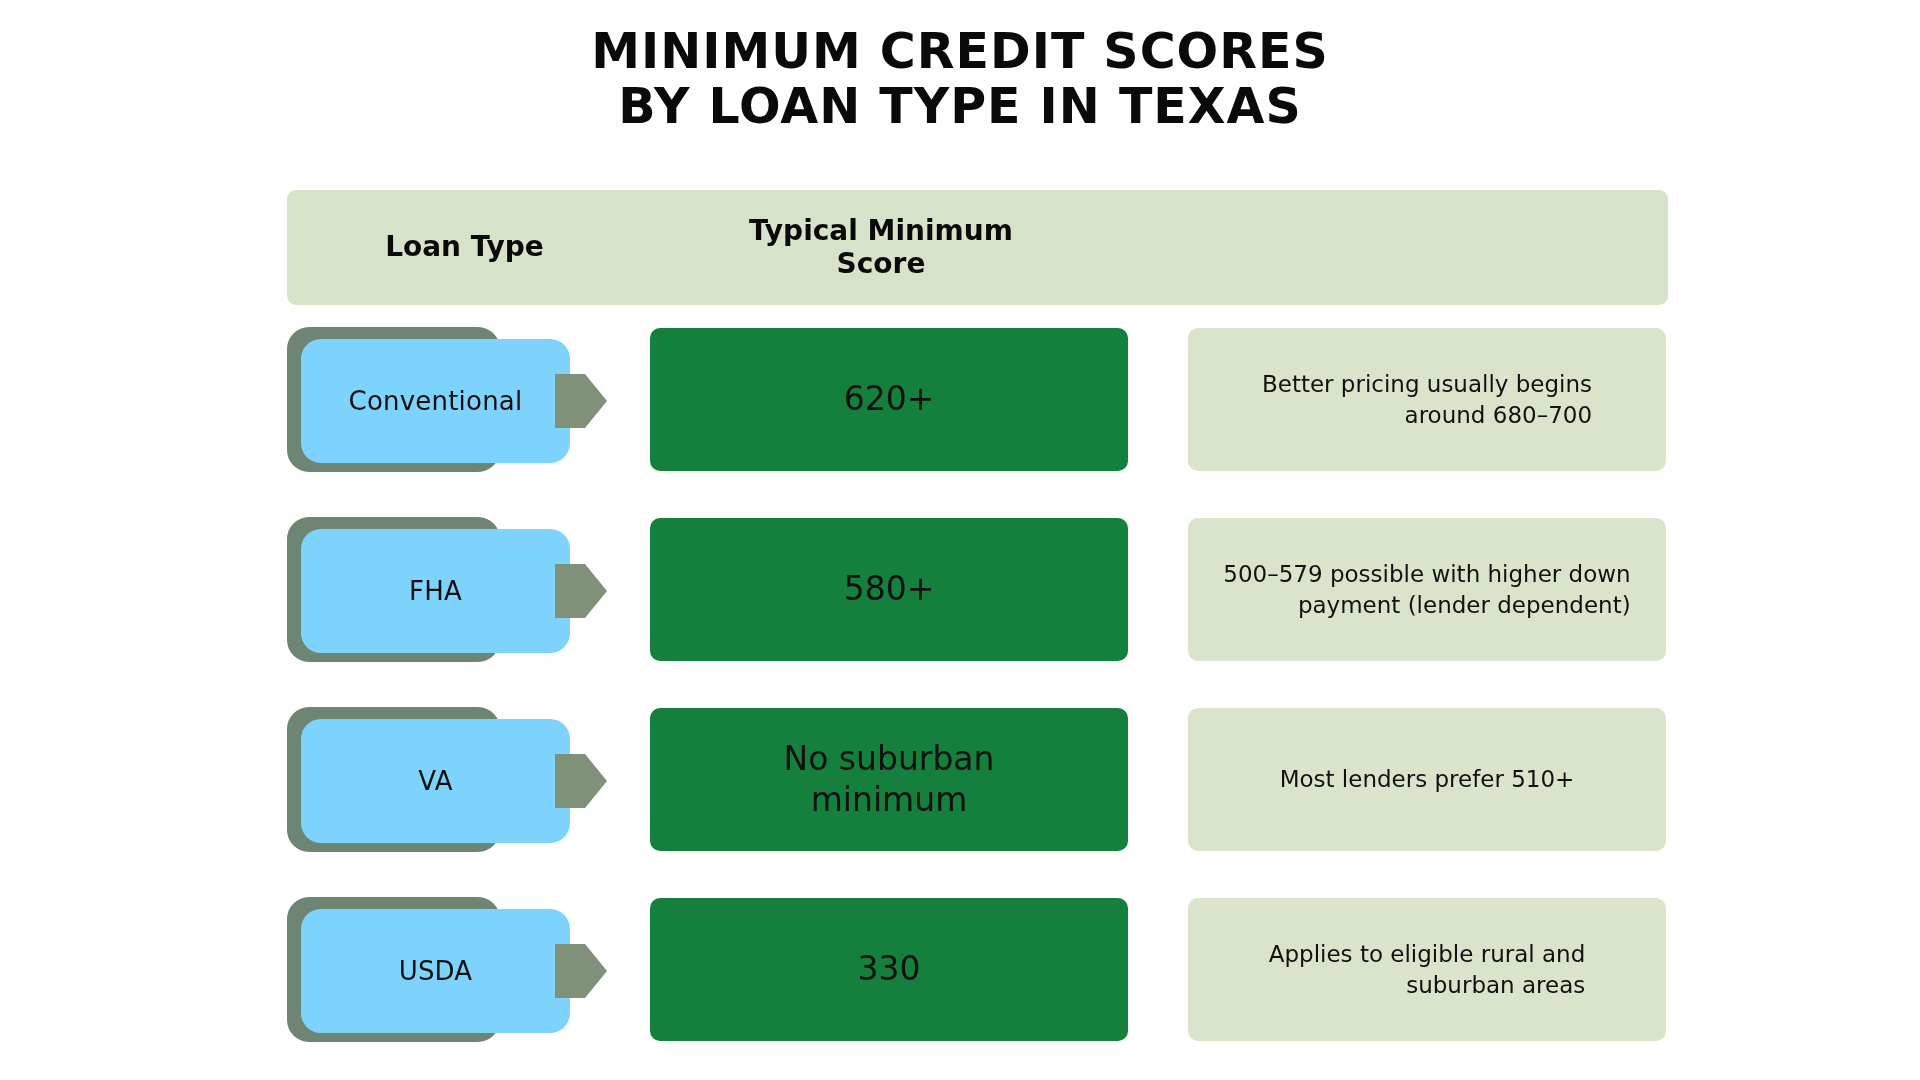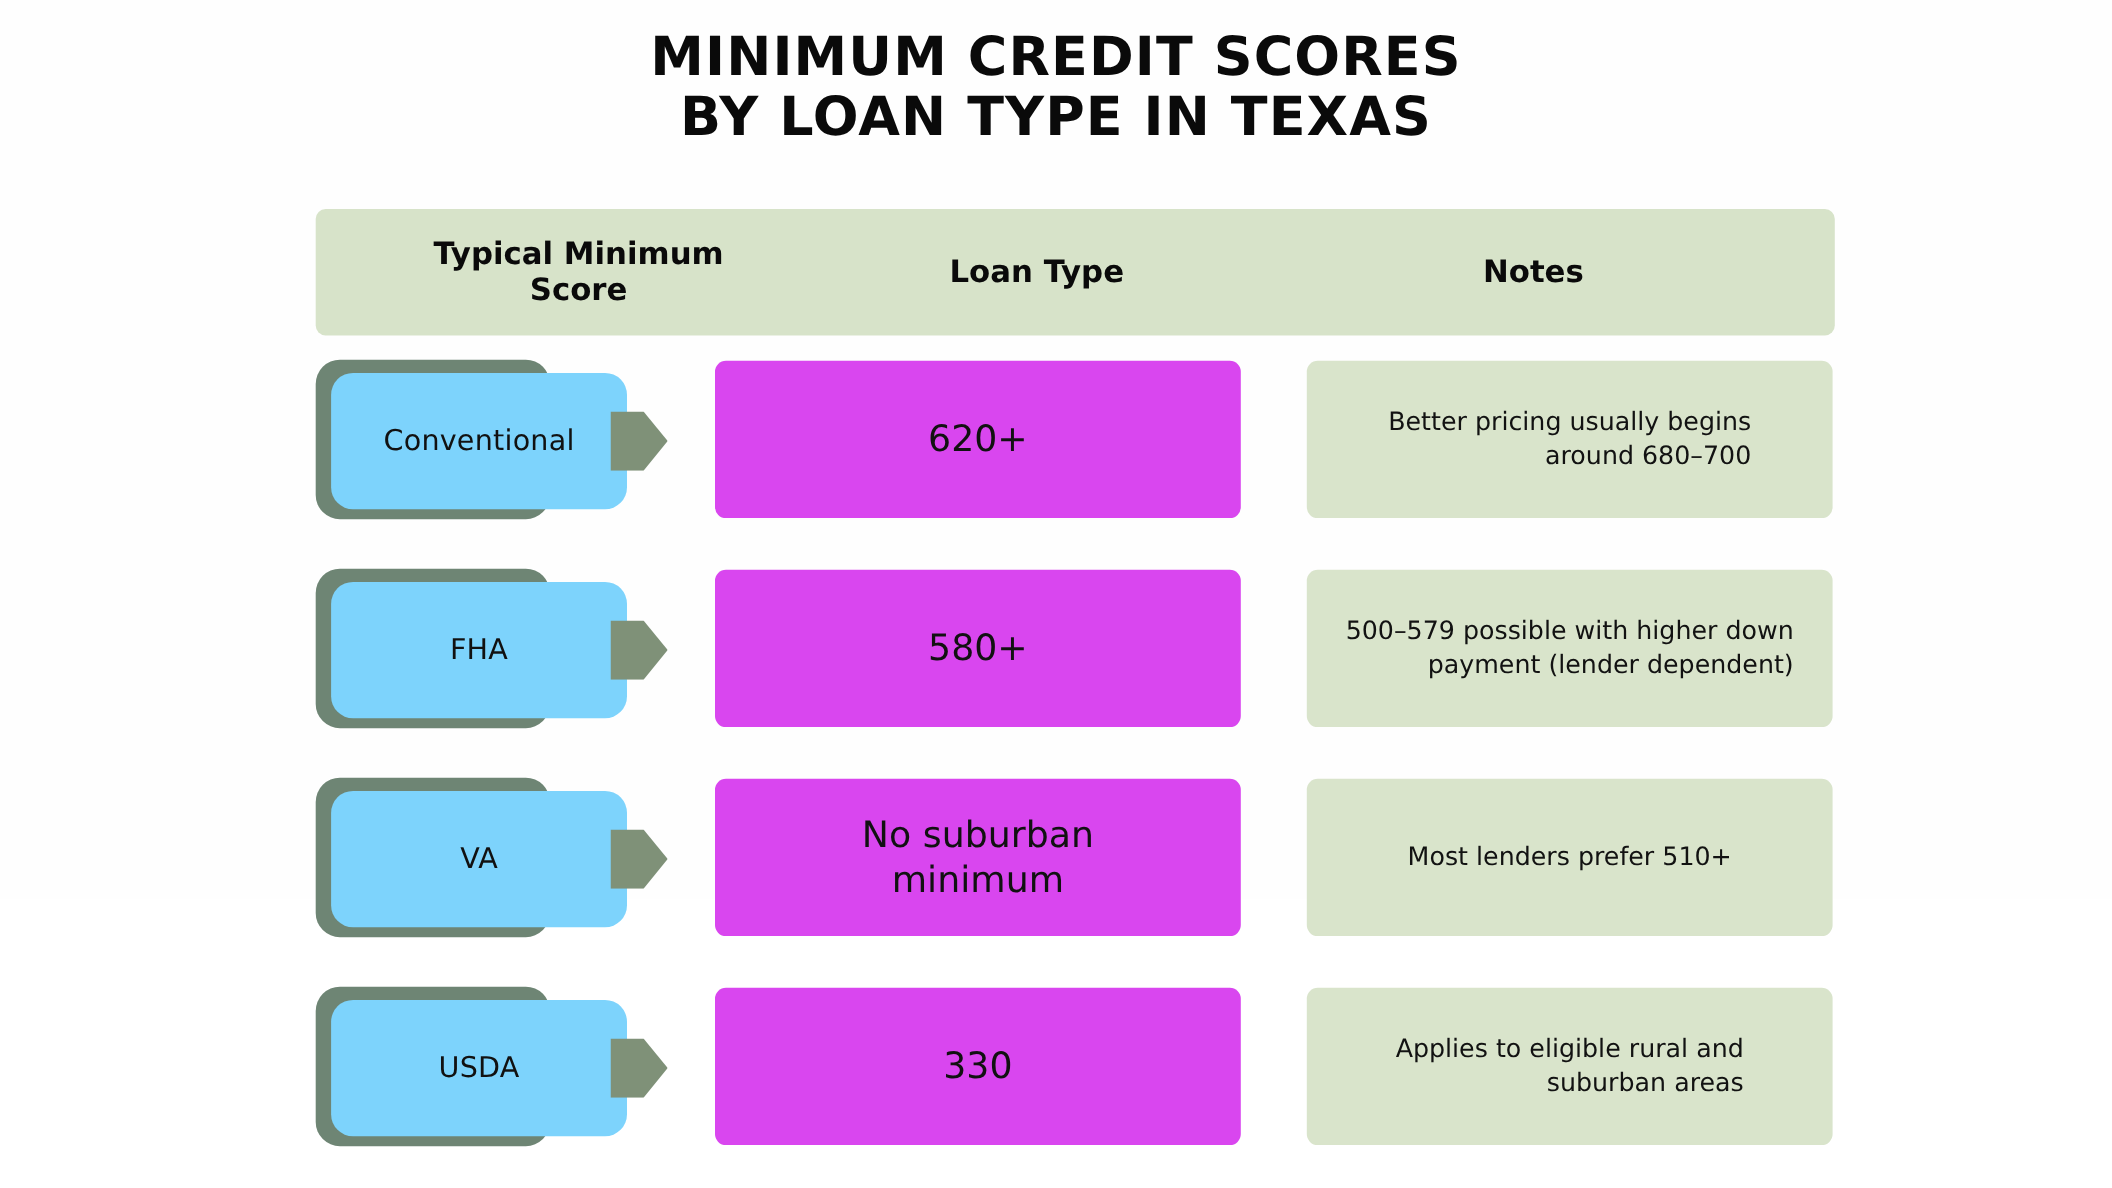--- a/index.html
+++ b/index.html
@@ -124,21 +124,21 @@
     top: 47px;
     width: 52px;
     height: 54px;
   }
 
   
   .value-cell {
     width: 478px;
     flex: 0 0 478px;
     height: 143px;
-    background: #d946ef;
+    background: #15803d;
     border-radius: 10px;
     display: flex;
     align-items: center;
     justify-content: center;
     margin-left: 8px;
   }
   .value-text {
     font-family: "DejaVu Sans", sans-serif;
     font-weight: 400;
     font-size: 33px;
@@ -178,24 +178,23 @@
 <div class="page">
 
   <div class="title-block">
     <div class="title-line">Minimum Credit Scores</div>
     <div class="title-line">by Loan Type in Texas</div>
   </div>
 
   <div class="table">
 
     <div class="header-row">
+      <div class="header-cell col-a">Loan Type</div>
       <div class="header-cell col-b" style="white-space:pre-line;">Typical Minimum
 Score</div>
-      <div class="header-cell col-a">Loan Type</div>
-      <div class="header-cell col-c">Notes</div>
     </div>
 
     <div class="data-row first">
       <div class="pill-wrap">
         <div class="pill-shadow"></div>
         <div class="pill-face">
           <span class="pill-label">Conventional</span>
         </div>
         <svg class="pill-arrow" viewBox="0 0 52 54">
           <polygon points="0,0 30,0 52,27 30,54 0,54" fill="#7f9178"></polygon>

